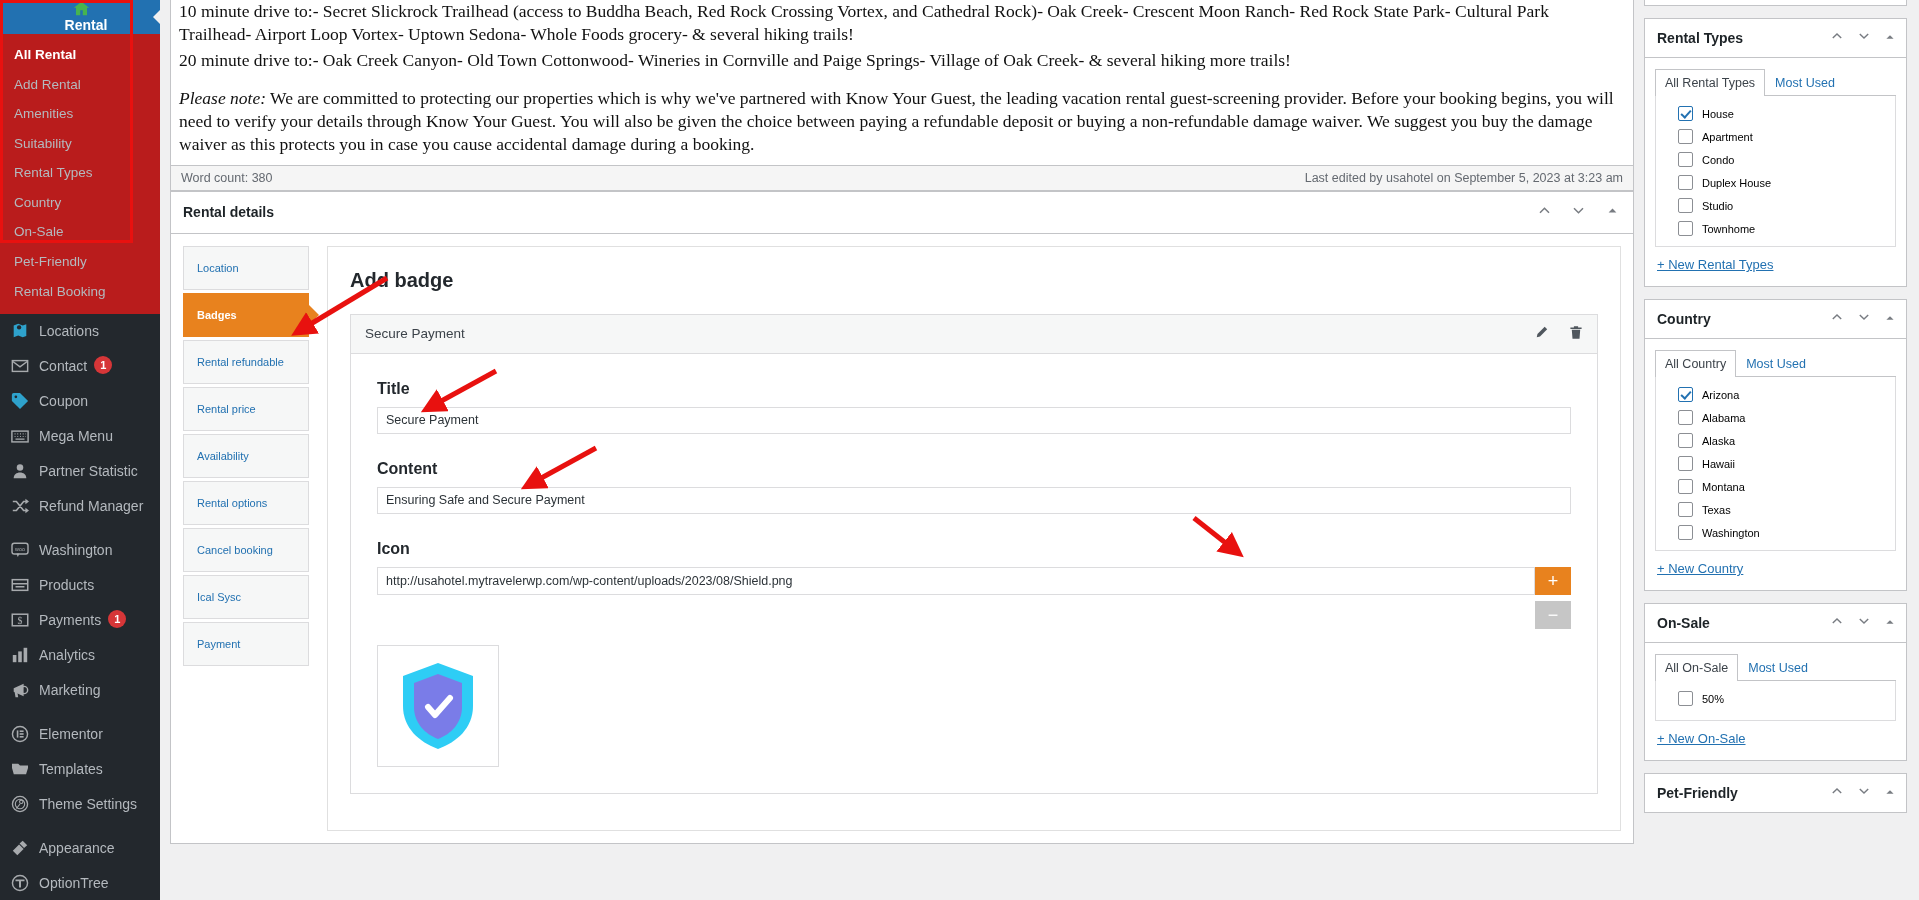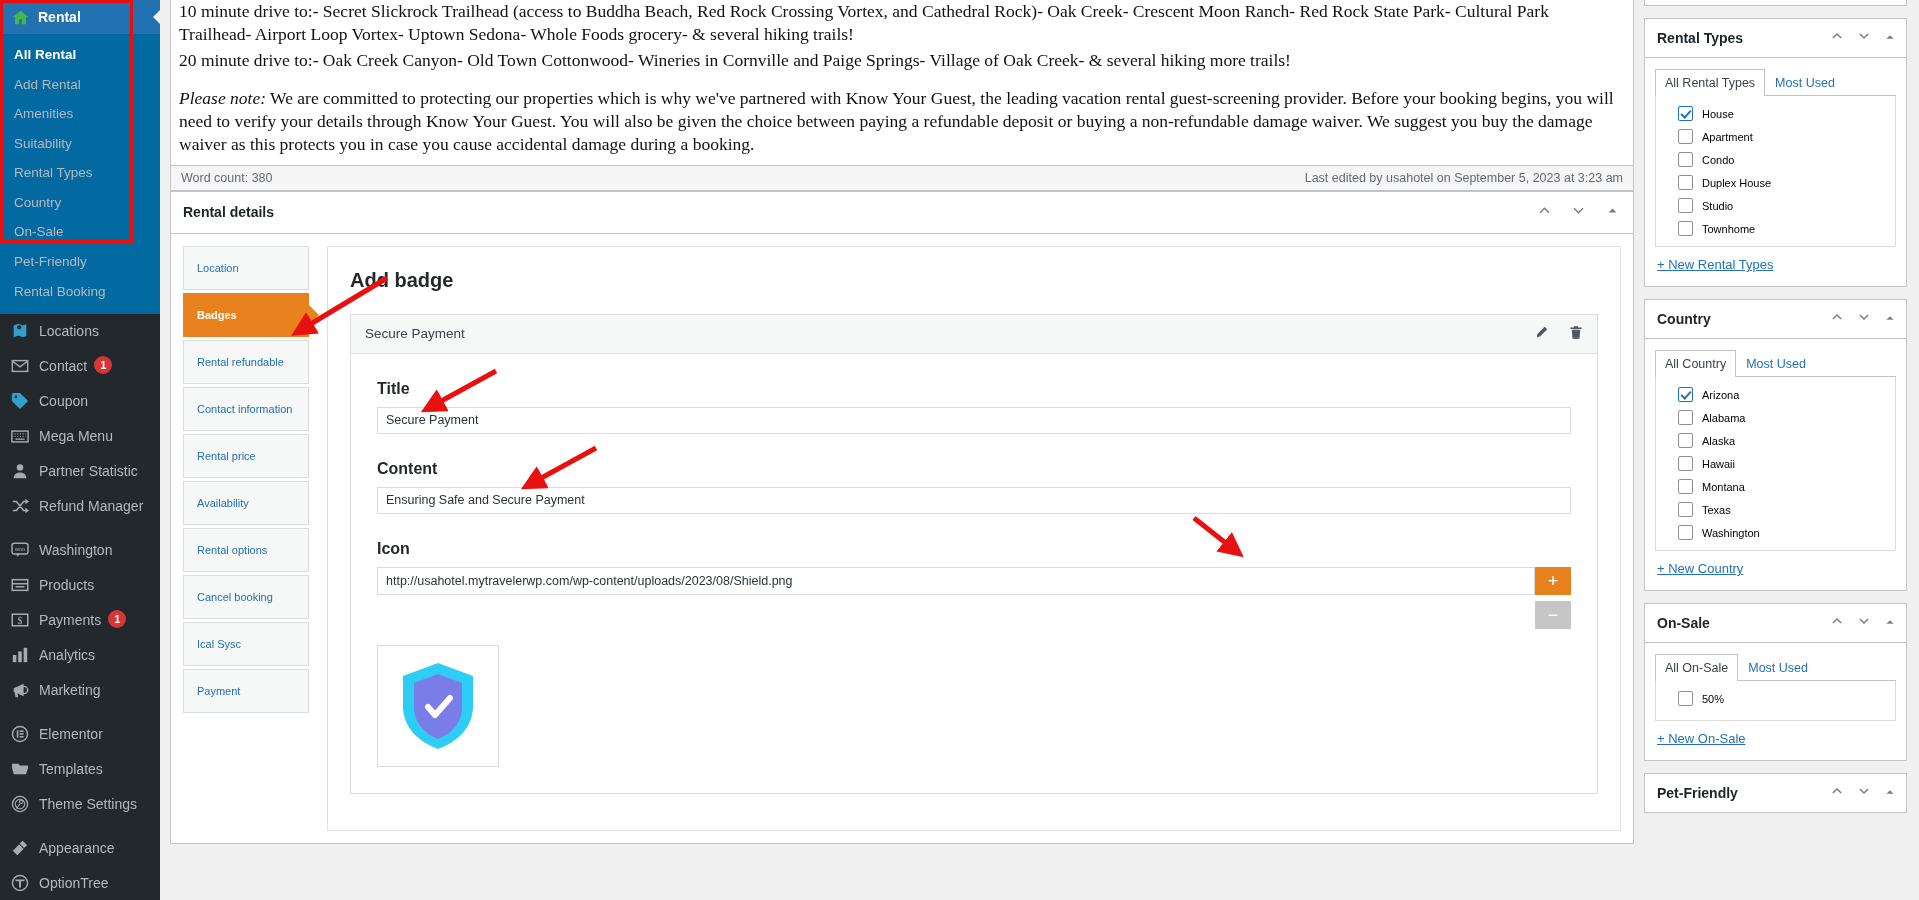--- a/index.html
+++ b/index.html
@@ -16,29 +16,30 @@
   #adminmenu {
     width: 160px; min-width: 160px; height: 900px;
     background: #23282d; color: #b4b9be;
     font-size: 14px; position: relative; overflow: hidden;
   }
   .menu-top-head {
     background: #2271b1; color: #fff;
     height: 34px; display: flex; align-items: center;
     padding-left: 12px; font-weight: 600; font-size: 14px;
     position: relative;
+    flex-direction: column;
   }
   .menu-top-head .arrow {
     position: absolute; right: -1px; top: 50%; transform: translateY(-50%);
     width: 0; height: 0;
     border-top: 8px solid transparent; border-bottom: 8px solid transparent;
     border-right: 8px solid #f0f0f1;
   }
   .menu-top-head .mi { margin-right: 9px; display: inline-flex; }
-  .submenu { background: #0369a1; padding: 6px 0 8px 0; }
+  .submenu { background: #b91c1c; padding: 6px 0 8px 0; }
   .submenu a {
     display: block; padding: 5px 0 5px 14px;
     color: #b4b9be; text-decoration: none; font-size: 13.5px;
     line-height: 1.45;
   }
   .submenu a.current { color: #fff; font-weight: 700; }
   .menu-item {
     display: flex; align-items: flex-start;
     padding: 7px 0 7px 10px; color: #b4b9be;
     font-size: 14px; line-height: 1.5; position: relative;
@@ -443,21 +444,20 @@
           </span>
         </span>
       </div>
 
       <div class="rd-body">
 
         <div class="rd-tabs">
           <div class="rd-tab">Location</div>
           <div class="rd-tab active">Badges</div>
           <div class="rd-tab">Rental refundable</div>
-          <div class="rd-tab">Contact information</div>
           <div class="rd-tab">Rental price</div>
           <div class="rd-tab">Availability</div>
           <div class="rd-tab">Rental options</div>
           <div class="rd-tab">Cancel booking</div>
           <div class="rd-tab">Ical Sysc</div>
           <div class="rd-tab">Payment</div>
         </div>
 
         <div class="rd-panel">
           <h2>Add badge</h2>

